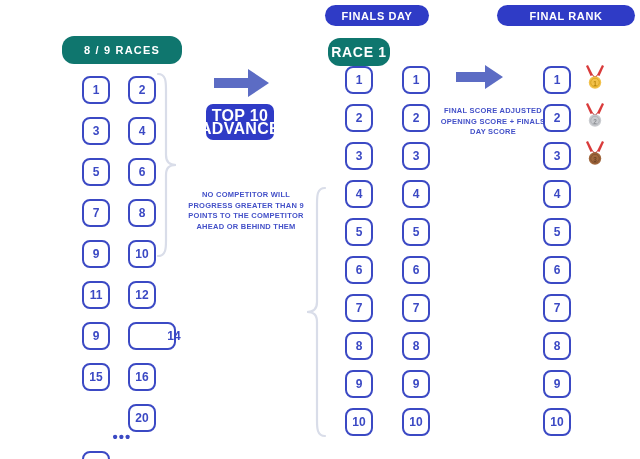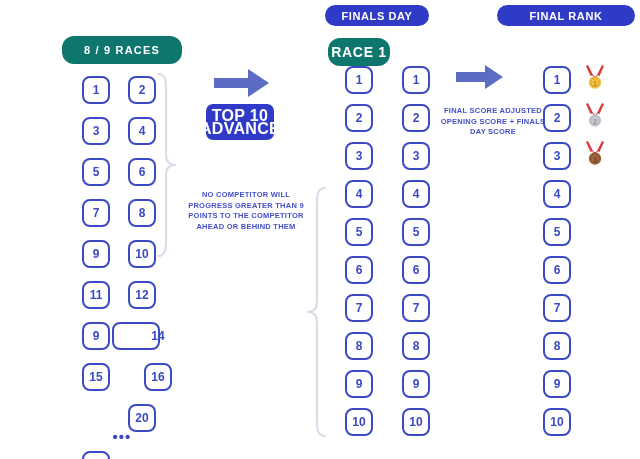--- a/index.html
+++ b/index.html
@@ -138,23 +138,23 @@
       <div class="numbox" style="left: 128px; top: 117px;">4</div>
       <div class="numbox" style="left: 82px; top: 158px;">5</div>
       <div class="numbox" style="left: 128px; top: 158px;">6</div>
       <div class="numbox" style="left: 82px; top: 199px;">7</div>
       <div class="numbox" style="left: 128px; top: 199px;">8</div>
       <div class="numbox" style="left: 82px; top: 240px;">9</div>
       <div class="numbox" style="left: 128px; top: 240px;">10</div>
       <div class="numbox" style="left: 82px; top: 281px;">11</div>
       <div class="numbox" style="left: 128px; top: 281px;">12</div>
       <div class="numbox" style="left: 82px; top: 322px;">9</div>
-      <div class="numbox" style="left: 112px; top: 322px; padding-left: 44px;">14</div>
+      <div class="numbox" style="left: 128px; top: 322px; padding-left: 44px;">14</div>
       <div class="numbox" style="left: 82px; top: 363px;">15</div>
-      <div class="numbox" style="left: 128px; top: 363px; margin-left: 16px;">16</div>
+      <div class="numbox" style="left: 128px; top: 363px;">16</div>
       <div class="numbox" style="left: 82px; top: 404px; margin-top: 47px;">17</div>
       <div class="numbox" style="left: 128px; top: 404px;">20</div>
     </div>
   <div id="ellipsis">•••</div>
 
   <div class="brace" id="brace-left" style="left:156px;top:72px;">
     <svg width="22" height="186" viewBox="0 0 22 186">
       <path d="M2 2 C10 2 10 10 10 18 L10 83 C10 90 13 93 20 93 C13 93 10 96 10 103 L10 168 C10 176 10 184 2 184" fill="none" stroke="#d9dde9" stroke-width="2.2" stroke-linecap="round"></path>
     </svg>
   </div>

